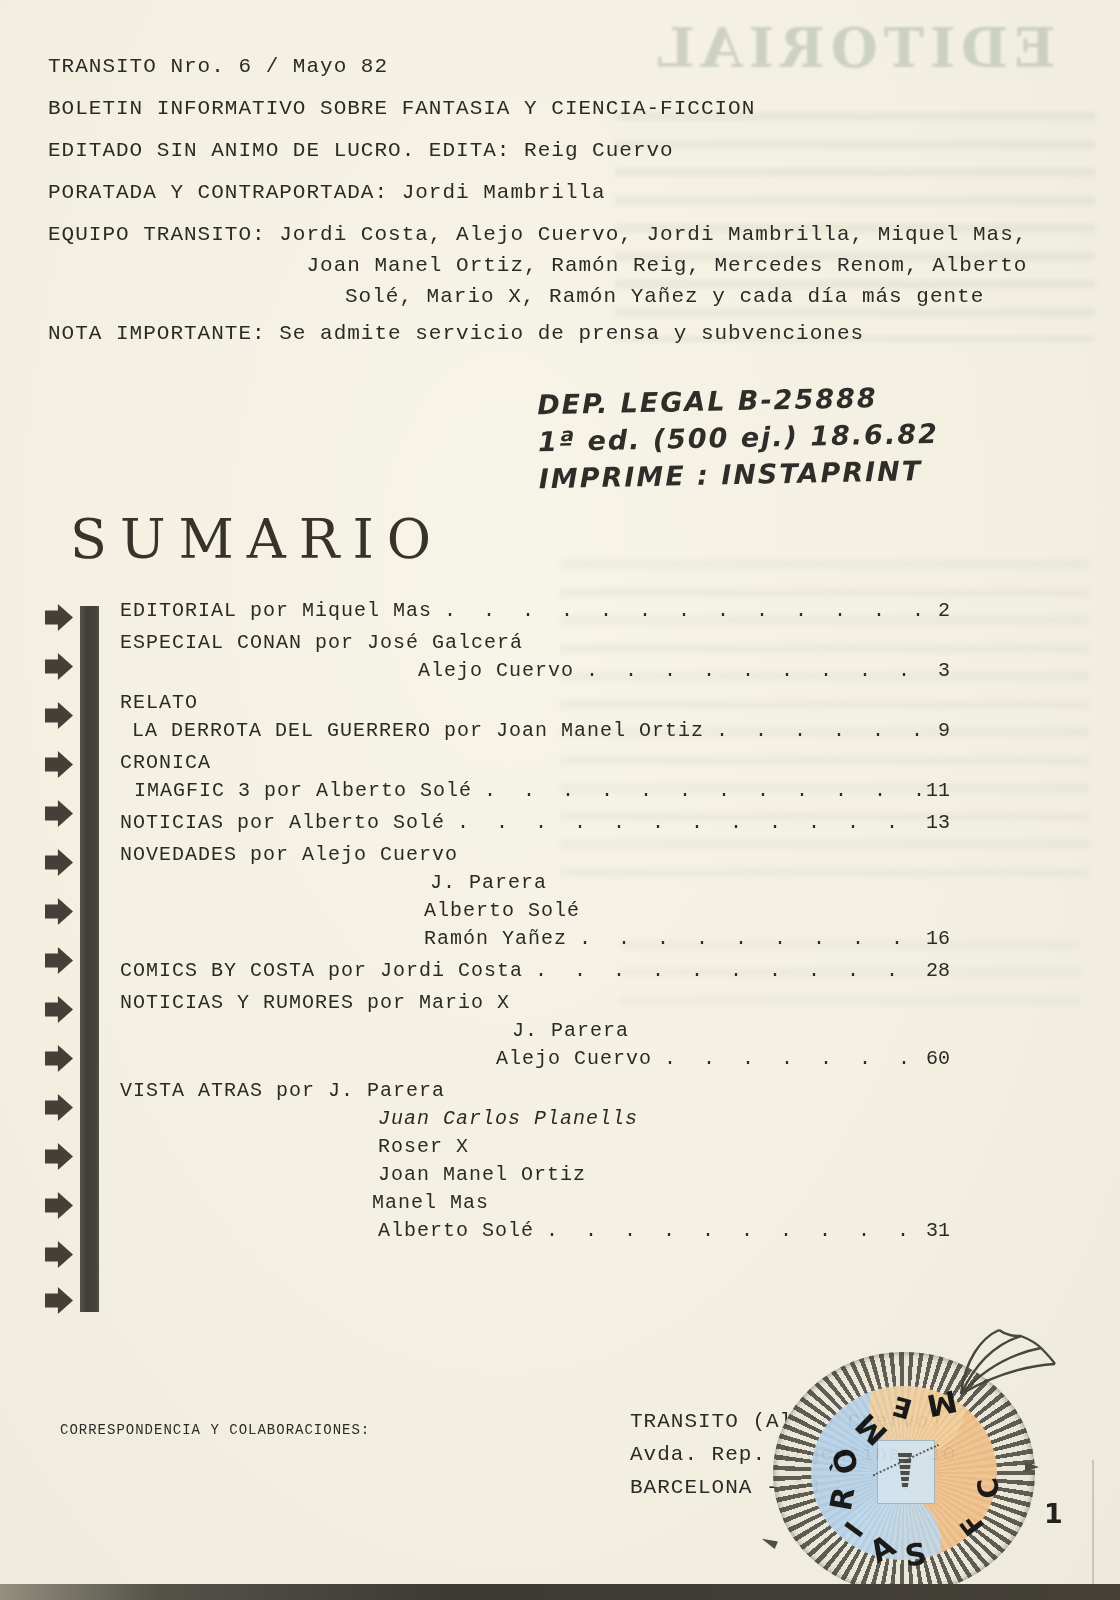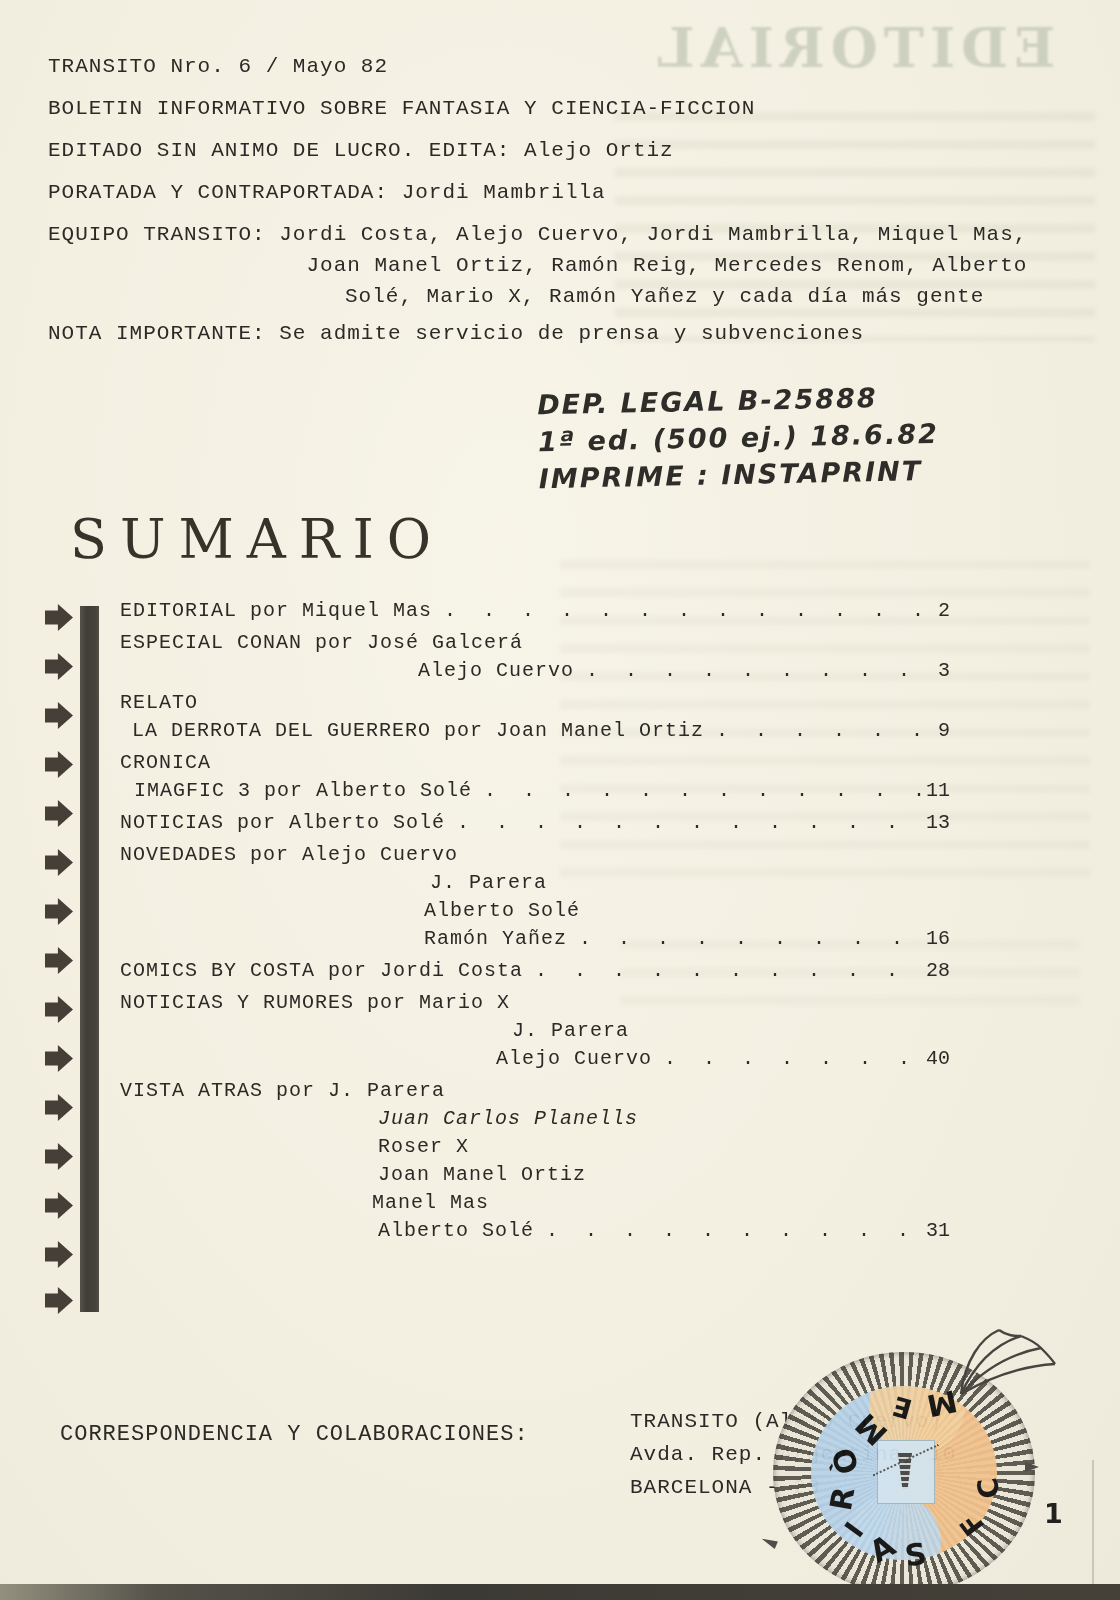--- a/index.html
+++ b/index.html
@@ -64,21 +64,21 @@
   .toc-bullets span:nth-child(1){top:0px;}   .toc-bullets span:nth-child(2){top:49px;}
   .toc-bullets span:nth-child(3){top:98px;}  .toc-bullets span:nth-child(4){top:147px;}
   .toc-bullets span:nth-child(5){top:196px;} .toc-bullets span:nth-child(6){top:245px;}
   .toc-bullets span:nth-child(7){top:294px;} .toc-bullets span:nth-child(8){top:343px;}
   .toc-bullets span:nth-child(9){top:392px;} .toc-bullets span:nth-child(10){top:441px;}
   .toc-bullets span:nth-child(11){top:490px;}.toc-bullets span:nth-child(12){top:539px;}
   .toc-bullets span:nth-child(13){top:588px;}.toc-bullets span:nth-child(14){top:637px;}
   .toc-bullets span:nth-child(15){top:683px;}
 
   
-  .corr-label{left:60px;top:1422px;font-size:22px;letter-spacing:1px;white-space:nowrap;}
+  .corr-label{left:60px;top:1422px;font-size:14px;letter-spacing:1px;white-space:nowrap;}
   .corr-addr{left:630px;top:1405px;font-size:21px;line-height:33px;letter-spacing:1px;}
   .corr-addr div{white-space:nowrap;}
 
   
   .stamp{left:773px;top:1352px;width:262px;height:242px;opacity:.94;}
   .stamp-ring{
     position:absolute;left:0;top:0;width:262px;height:242px;border-radius:50%;
     background:repeating-conic-gradient(from 12deg,#57544c 0deg 2.2deg,#eae7d8 2.2deg 4.8deg);
     box-shadow:inset 0 0 6px rgba(40,40,40,.6);
   }
@@ -125,21 +125,21 @@
 <body>
 
 <div class="abs bleed-title">EDITORIAL</div>
 <div class="abs smudge" style="left:615px;top:112px;width:480px;height:230px;"></div>
 <div class="abs smudge" style="left:560px;top:560px;width:530px;height:330px;opacity:.35;"></div>
 <div class="abs smudge" style="left:620px;top:940px;width:460px;height:80px;opacity:.3;"></div>
 
 <div class="abs masthead">
   <div class="m-line">TRANSITO Nro. 6  /  Mayo 82</div>
   <div class="m-line">BOLETIN INFORMATIVO SOBRE FANTASIA Y CIENCIA-FICCION</div>
-  <div class="m-line">EDITADO SIN ANIMO DE LUCRO. EDITA: Alejo Ortiz</div>
+  <div class="m-line">EDITADO SIN ANIMO DE LUCRO. EDITA: Reig Cuervo</div>
   <div class="m-line">PORATADA Y CONTRAPORTADA: Jordi Mambrilla</div>
   <div class="m-line m-team1">EQUIPO TRANSITO: Jordi Costa, Alejo Cuervo, Jordi Mambrilla, Miquel Mas,</div>
   <div class="m-line m-team2">Joan Manel Ortiz, Ramón Reig, Mercedes Renom, Alberto</div>
   <div class="m-line m-team3">Solé, Mario X, Ramón Yañez y cada día más gente</div>
   <div class="m-line m-note">NOTA IMPORTANTE: Se admite servicio de prensa y subvenciones</div>
 </div>
 
 <div class="abs imprint">
   <div>DEP. LEGAL  B-25888</div>
   <div>1ª ed. (500 ej.)  18.6.82</div>
@@ -239,21 +239,21 @@
     <span class="toc-page"></span>
   </div>
   <div class="toc-row" style="padding-left:392px;">
     <span class="toc-label">J. Parera</span>
     <span class="toc-dots"></span>
     <span class="toc-page"></span>
   </div>
   <div class="toc-row" style="padding-left:376px;">
     <span class="toc-label">Alejo Cuervo</span>
     <span class="toc-dots">. . . . . . . . . . . . . . . . . . . .</span>
-    <span class="toc-page">40</span>
+    <span class="toc-page">60</span>
   </div>
   <div class="toc-row gap">
     <span class="toc-label">VISTA ATRAS por J. Parera</span>
     <span class="toc-dots"></span>
     <span class="toc-page"></span>
   </div>
   <div class="toc-row" style="padding-left:258px;font-style:italic;">
     <span class="toc-label">Juan Carlos Planells</span>
     <span class="toc-dots"></span>
     <span class="toc-page"></span>

